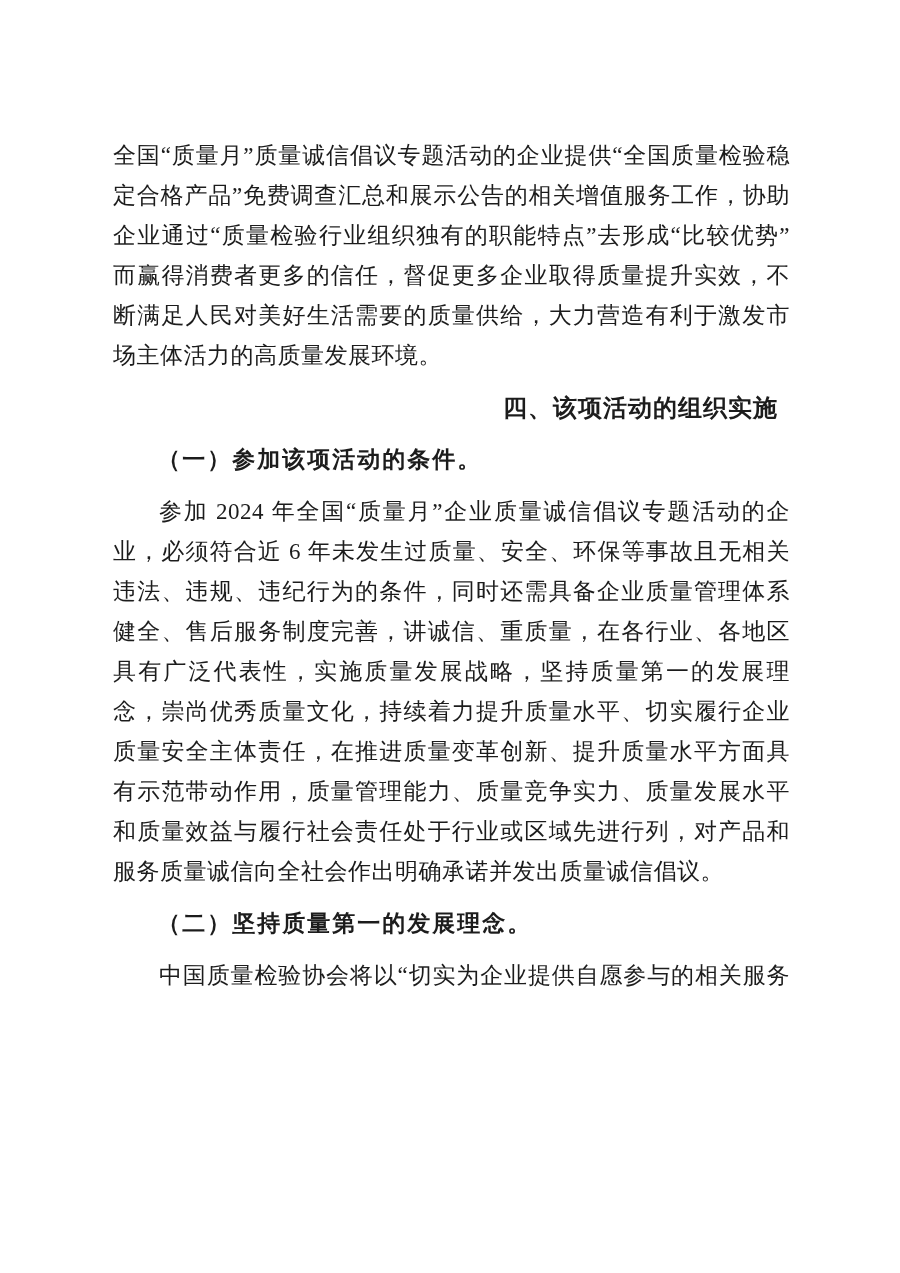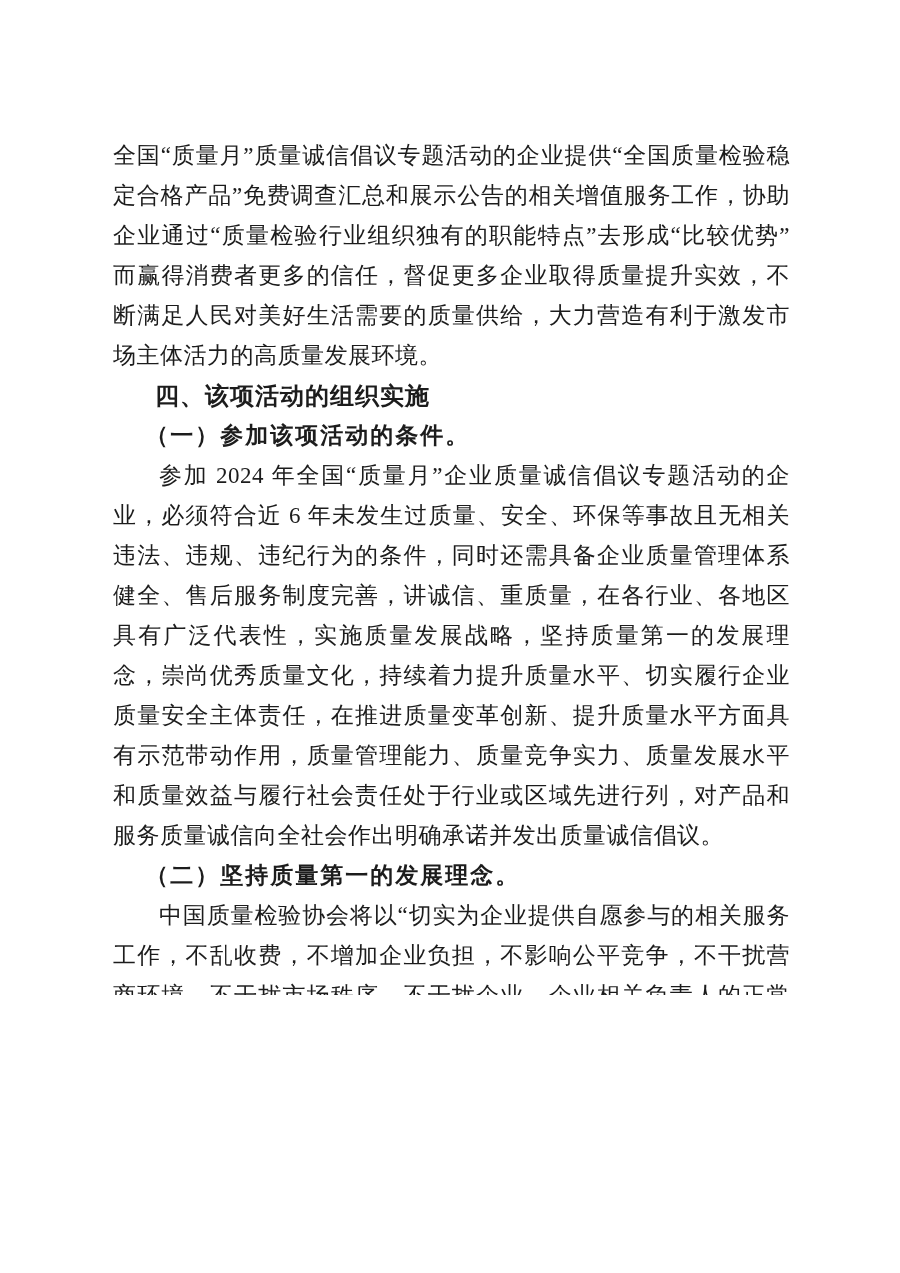--- a/index.html
+++ b/index.html
@@ -22,30 +22,31 @@
     margin: 0;
     font-size: 23px;
     line-height: 40px;
     text-align: justify;
     letter-spacing: 0.5px;
   }
   .indent-2 {
     text-indent: 2em;
   }
   .section-heading {
-    margin: 0;
+    margin: 12px;
     font-size: 24px;
     line-height: 40px;
     font-weight: 700;
     font-family: "Liberation Sans", "DejaVu Sans", sans-serif;
     text-indent: 1.75em;
     letter-spacing: 1px;
+    text-align: right;
   }
   .sub-heading {
-    margin: 0;
+    margin: 12px;
     font-size: 23px;
     line-height: 40px;
     font-weight: 700;
     text-indent: 1.4em;
     letter-spacing: 2px;
   }
   .footer {
     position: absolute;
     top: 1168px;
     left: 676px;

